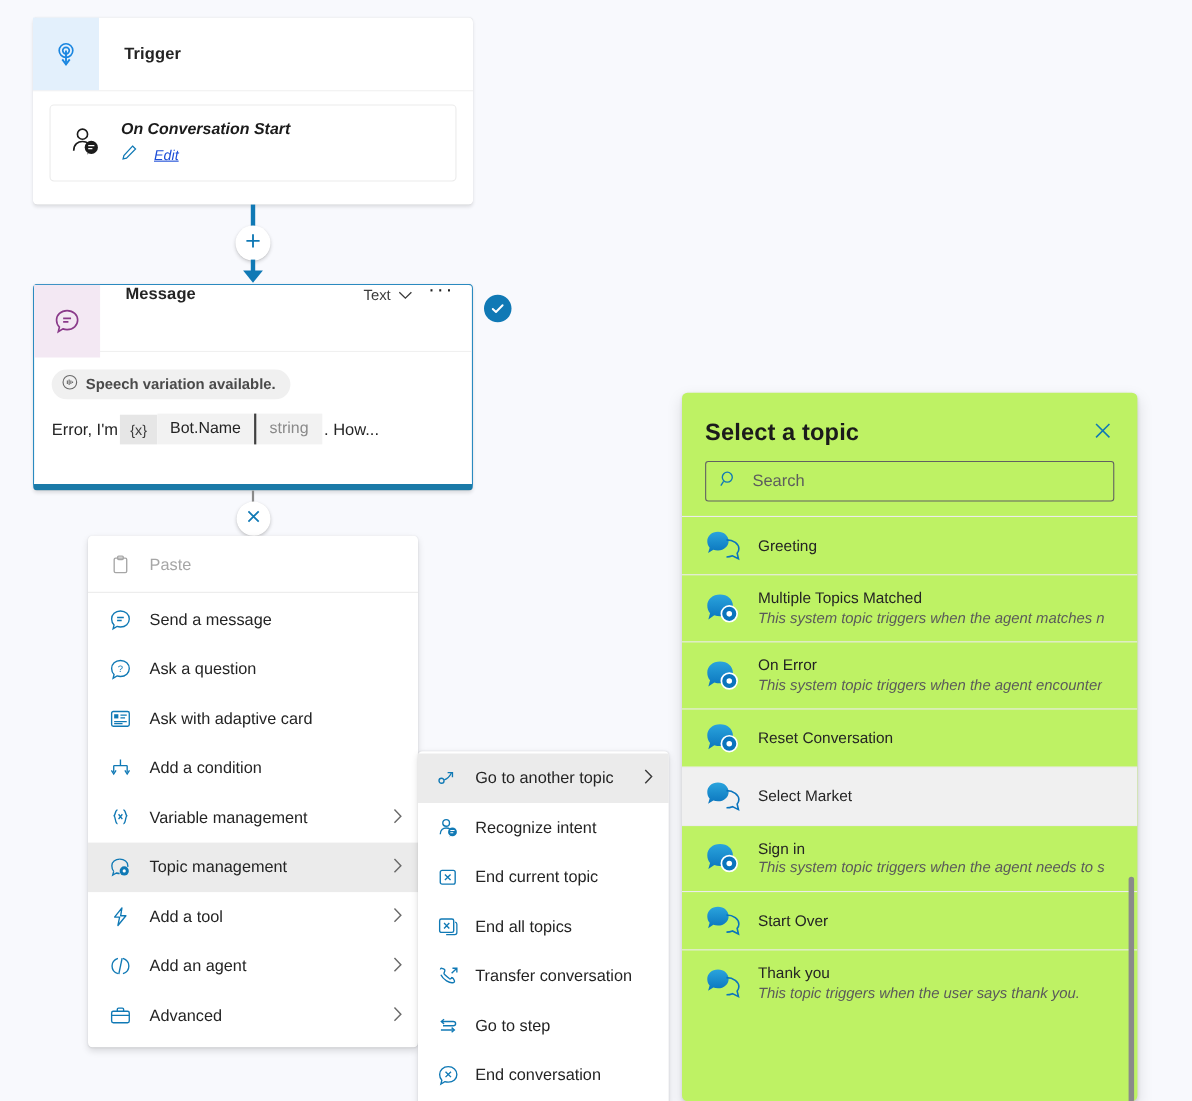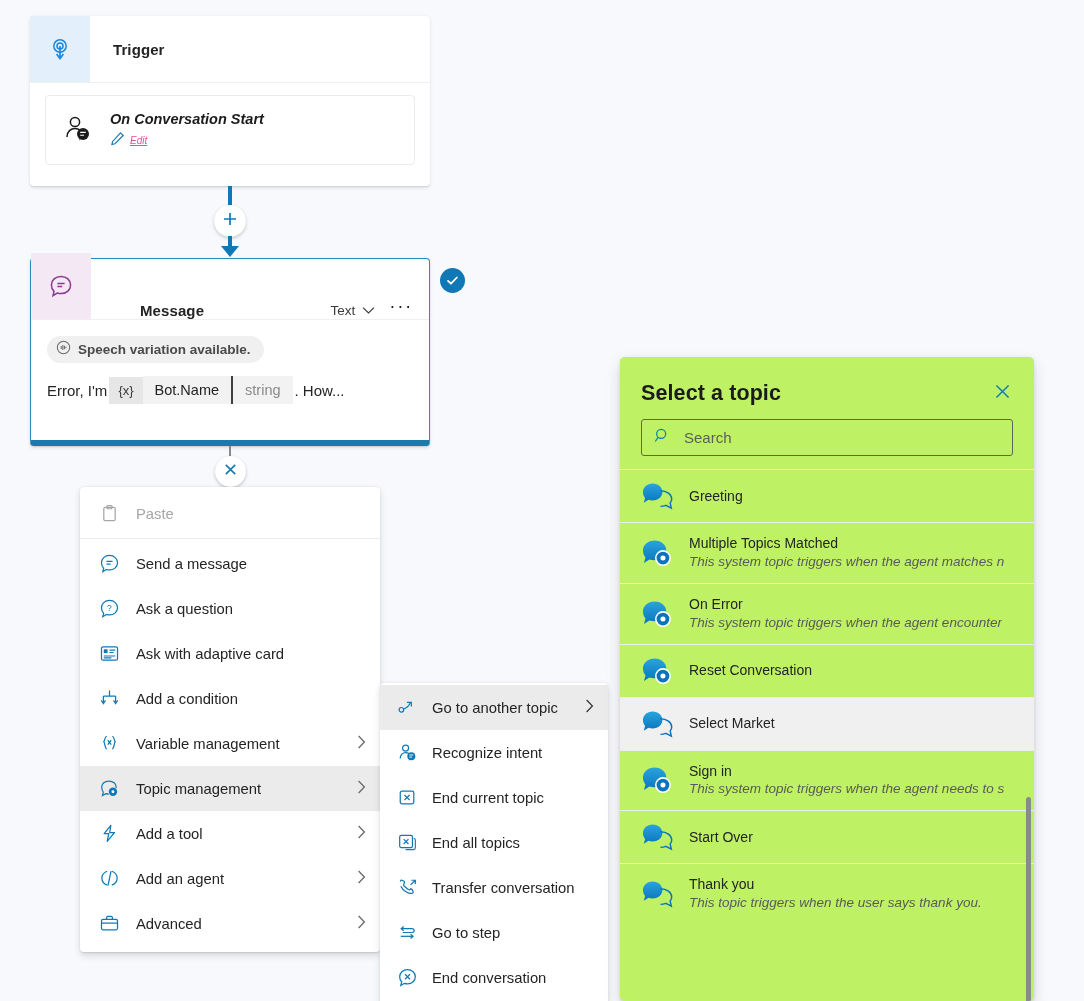--- a/index.html
+++ b/index.html
@@ -50,36 +50,37 @@
     background: #fff;
   }
   .trigger-card-text .tc-title {
     font-size: 14.5px; font-weight: 700; color: #1b1b1b; line-height: 1.35;
   }
   .tc-edit {
     display: flex; align-items: center; gap: 5px;
     margin-top: 2px;
   }
   .tc-edit .edit-label {
-    font-size: 10px; color: #ec4899; text-decoration: underline;
+    font-size: 13px; color: #1d4ed8; text-decoration: underline;
     cursor: pointer;
+    margin-left: 10px;
   }
 
   
   .message-node {
     left: 30px; top: 258px; width: 400px; height: 188px;
     border: 1px solid #2a8ac0;
     border-bottom: 6px solid #1a7aa8;
     border-radius: 4px;
     box-shadow: 0 1.6px 3.6px rgba(0,0,0,.11), 0 .3px .9px rgba(0,0,0,.07);
     box-sizing: border-box;
     background:#fff;
   }
   .message-node .node-icon-box { background: #f3e8f3; }
-  .message-head { display:flex; align-items:flex-end; height: 60px; border-bottom: 1px solid #f0f0f0; gap: 26px; }
+  .message-head { display:flex; align-items:flex-start; height: 60px; border-bottom: 1px solid #f0f0f0; }
   .msg-head-right {
     margin-left: auto; display: flex; align-items: center; gap: 14px;
     padding-right: 16px;
   }
   .msg-type {
     font-size: 13.5px; color: #3b3b3b;
     display: flex; align-items: center; gap: 7px; cursor: pointer;
   }
   .ellipsis-btn {
     font-size: 19px; line-height: 10px; color: #1f1f1f; letter-spacing: 1.6px;

